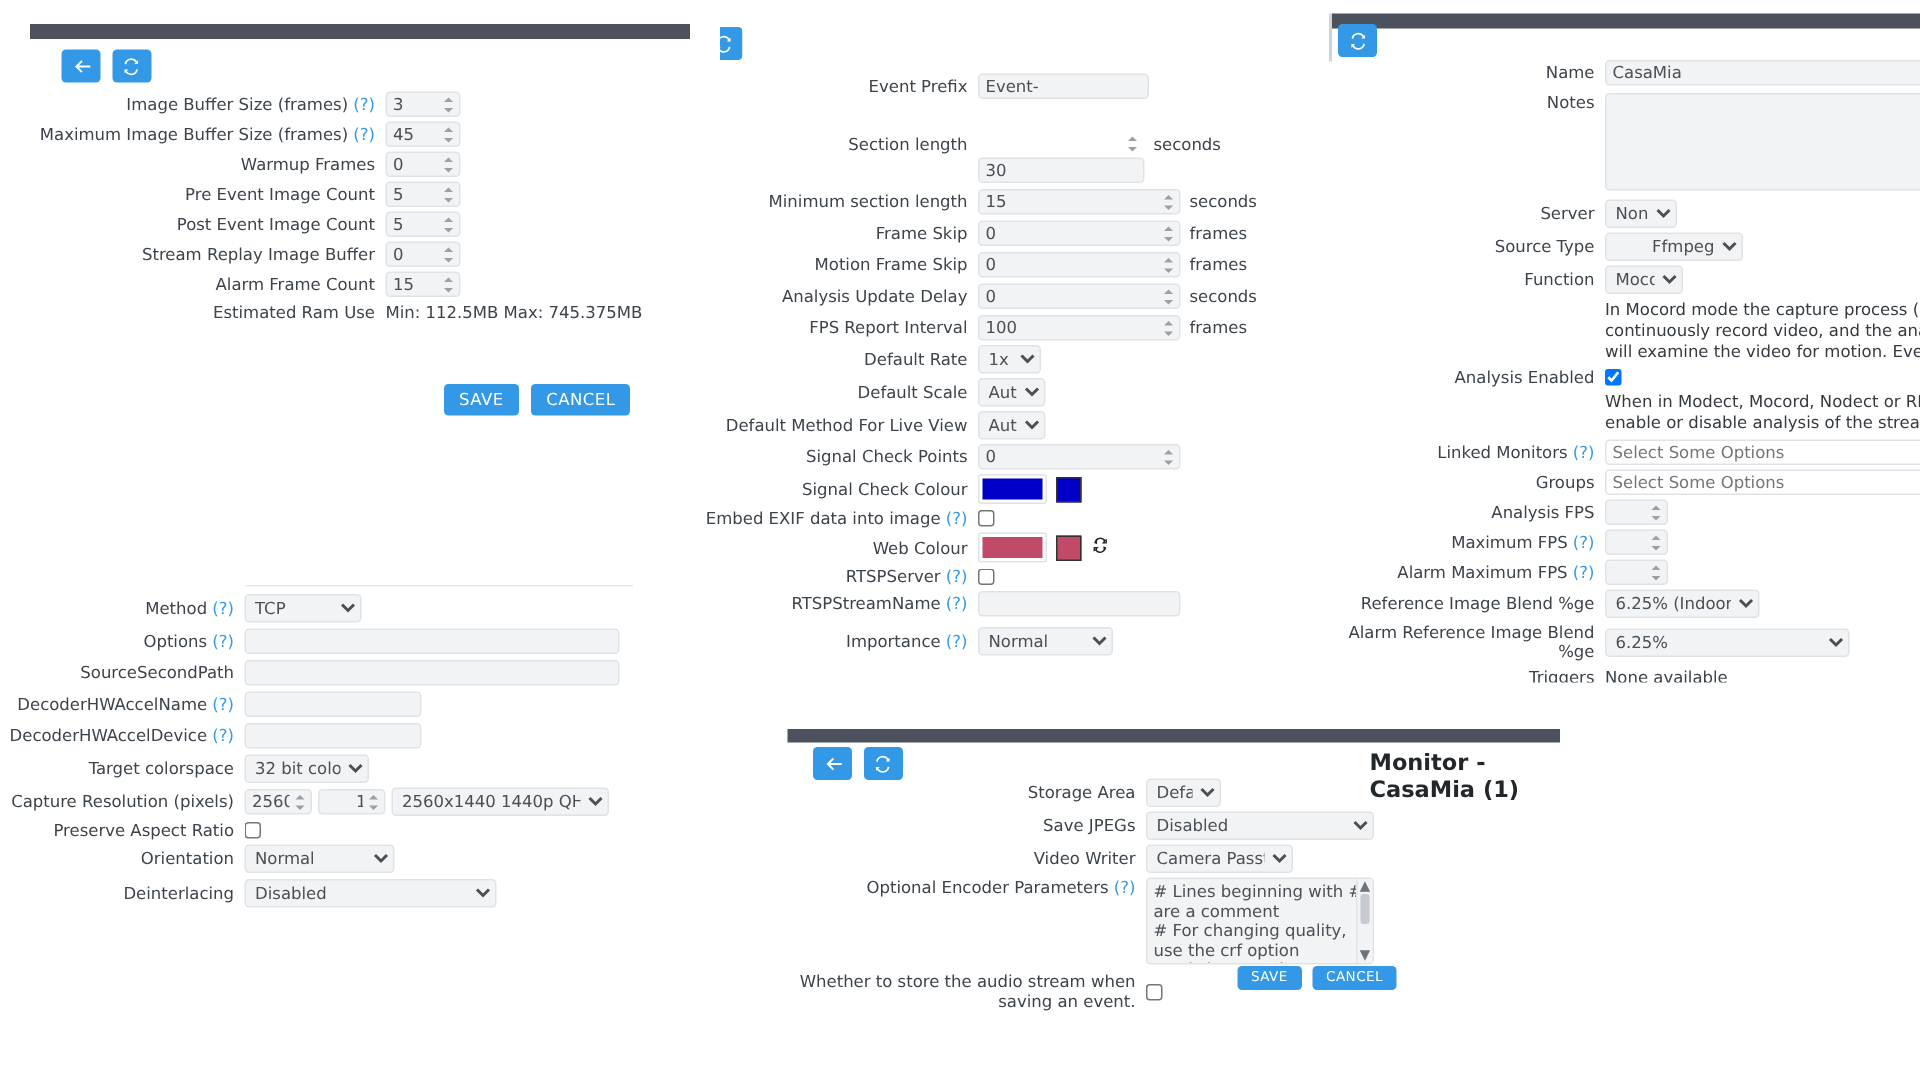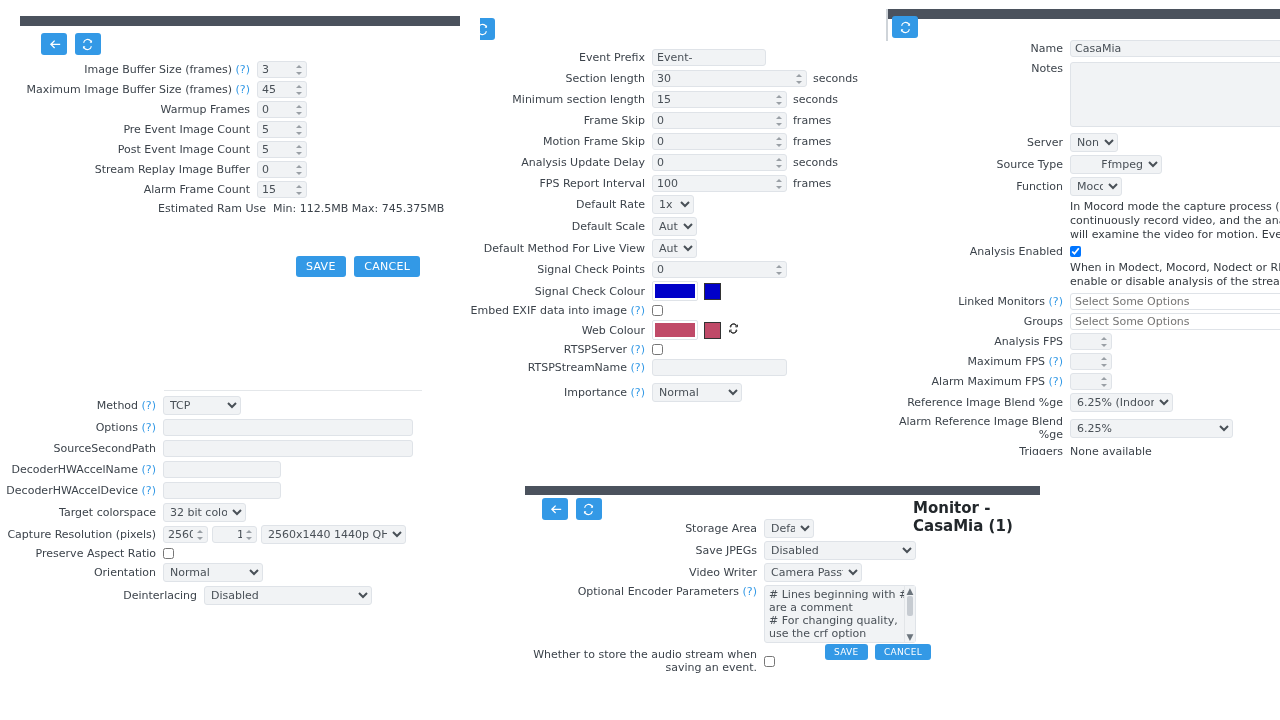--- a/index.html
+++ b/index.html
@@ -127,21 +127,21 @@
       <div class="fld">
           <span class="numwrap"><input class="txt num" style="width: 50px;" value="0"><i class="spin"></i></span>
         </div>
     </div>
     <div class="row">
       <div class="lbl" style="width:250px;"><span>Alarm Frame Count</span></div>
       <div class="fld">
           <span class="numwrap"><input class="txt num" style="width: 50px;" value="15"><i class="spin"></i></span>
         </div>
     </div>
-    <div class="row" style="margin-top:4px;margin-left:16px;">
+    <div class="row" style="margin-top:4px;">
       <div class="lbl" style="width:250px;"><span>Estimated Ram Use</span></div>
       <div class="fld static">Min: 112.5MB Max: 745.375MB</div>
     </div>
   </div>
 
   <div style="position:absolute;left:296px;top:256px;">
     <button class="blue-btn" style="font-size:11px;padding:4px 10px;margin-right:5px;">SAVE</button>
     <button class="blue-btn" style="font-size:11px;padding:4px 10px;">CANCEL</button>
   </div>
 </div>
@@ -200,21 +200,21 @@
           <input type="checkbox" style="">
         </div>
     </div>
     <div class="row" style="margin-top:0px;">
       <div class="lbl" style="width:156px;"><span>Orientation</span></div>
       <div class="fld">
           <select class="sel" style="width:100px;"><option>Normal</option></select>
         </div>
     </div>
     <div class="row" style="margin-top:4px;">
-      <div class="lbl" style="width:156px;padding-left:41px;"><span>Deinterlacing</span></div>
+      <div class="lbl" style="width:156px;"><span>Deinterlacing</span></div>
       <div class="fld">
           <select class="sel" style="width:168px;"><option>Disabled</option></select>
         </div>
     </div>
   </div>
 </div>
 
 <div class="panel" style="left:470px;top:0;width:410px;height:420px;">
   <div class="btnbar" style="position:absolute;left:10px;top:18px;overflow:hidden;width:15px;">
     <button class="sqbtn" style="margin-left:-11px;" title="refresh">
@@ -227,21 +227,21 @@
   <div style="position:absolute;left:0;top:49px;width:410px;">
     <div class="row">
       <div class="lbl" style="width:175px;"><span>Event Prefix</span></div>
       <div class="fld">
           <input class="txt" style="width: 114px;" value="Event-">
         </div>
     </div>
     <div class="row" style="margin-top:4px;">
       <div class="lbl" style="width:175px;"><span>Section length</span></div>
       <div class="fld">
-          <span class="numwrap"><input class="txt num" style="width: 155px;" value="30"><i class="spin"></i></span>
+          <span class="numwrap"><input class="txt num" style="width: 111px; margin-top: 35px;" value="30"><i class="spin"></i></span>
           <span class="unit">seconds</span>
         </div>
     </div>
     <div class="row" style="margin-top:4px;">
       <div class="lbl" style="width:175px;"><span>Minimum section length</span></div>
       <div class="fld">
           <span class="numwrap"><input class="txt num" style="width: 135px;" value="15"><i class="spin"></i></span>
           <span class="unit">seconds</span>
         </div>
     </div>

